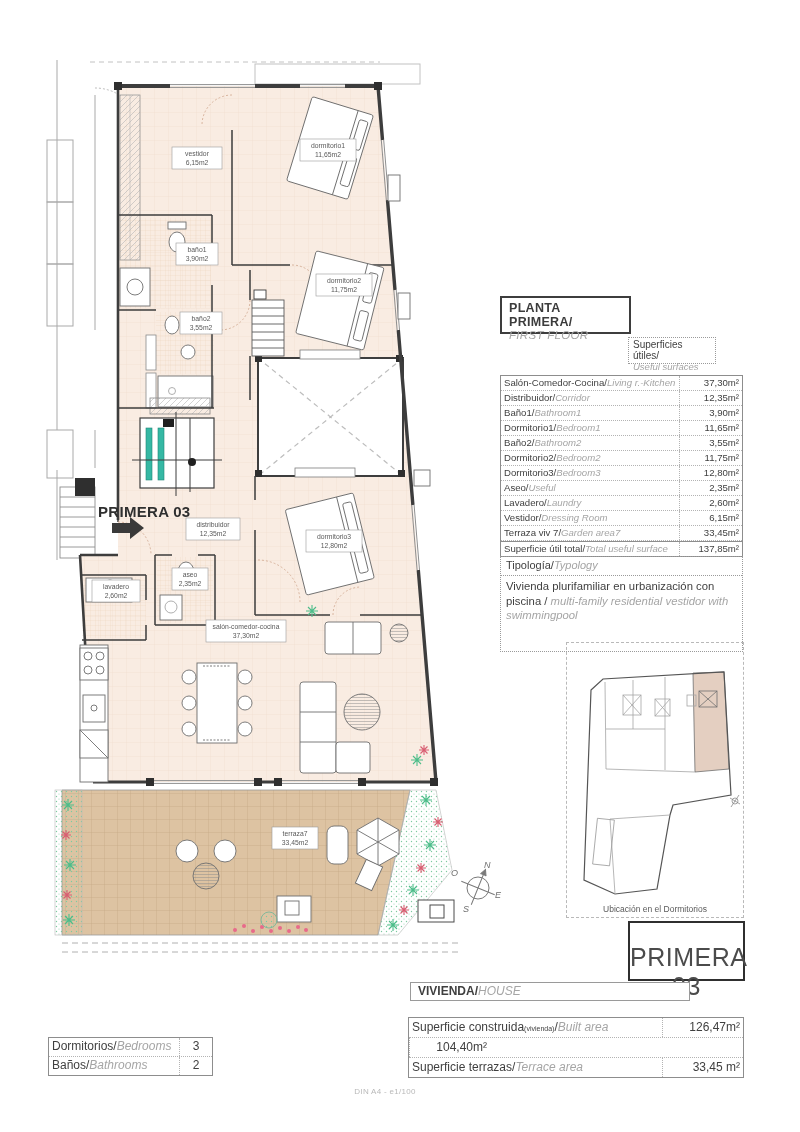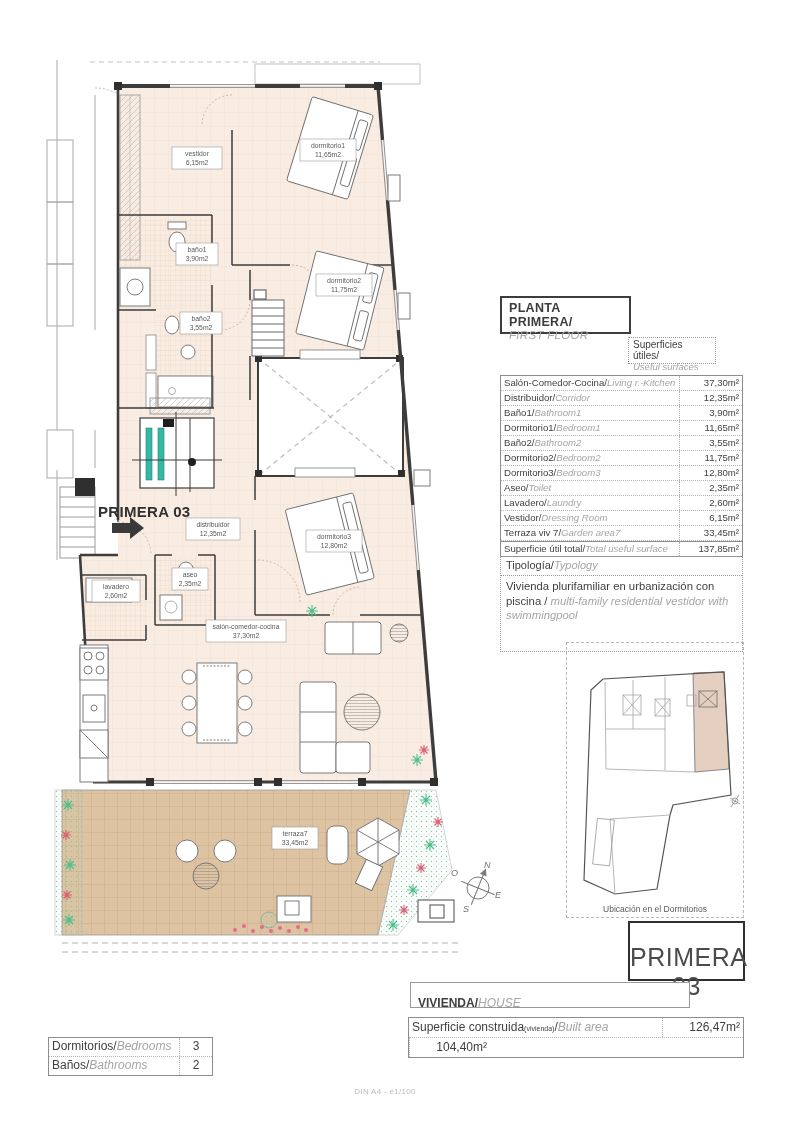--- a/index.html
+++ b/index.html
@@ -37,21 +37,21 @@
   #map-caption{position:absolute;bottom:3px;left:0;right:0;text-align:center;font-size:8.5px;color:#5a5a5a;}
 
   
   #unit-box{left:628px;top:921px;width:117px;height:60px;border:2px solid #2f2f2f;
             text-align:center;color:#4b4b4b;}
   #unit-box .l1{font-size:25px;letter-spacing:.5px;margin-top:20px;}
   #unit-box .l2{font-size:25px;letter-spacing:.5px;}
 
   
   #vivienda-bar{left:410px;top:982px;width:280px;height:19px;border:1px solid #9a9a9a;
-                padding:12px 7px;font-size:12px;line-height:17px;background:#fff;}
+                padding:0 7px;font-size:12px;line-height:17px;background:#fff;}
 
   
   #dwelling-table{left:408px;top:1017px;width:336px;border:1px solid #8d8d8d;background:#fff;}
   #dwelling-table .trow{height:19px;line-height:18px;font-size:12px;}
   #dwelling-table .tval{width:74px;}
   .small-sub{font-size:7px;}
 
   
   #counts-table{left:48px;top:1037px;width:165px;border:1px solid #8d8d8d;background:#fff;}
   #counts-table .trow{height:18px;line-height:17px;font-size:12px;}
@@ -437,21 +437,21 @@
     </div>
   <div class="trow">
       <div class="tname"><span class="es">Dormitorio2/</span><span class="en">Bedroom2</span></div>
       <div class="tval">11,75m²</div>
     </div>
   <div class="trow">
       <div class="tname"><span class="es">Dormitorio3/</span><span class="en">Bedroom3</span></div>
       <div class="tval">12,80m²</div>
     </div>
   <div class="trow">
-      <div class="tname"><span class="es">Aseo/</span><span class="en">Toilet</span></div>
+      <div class="tname"><span class="es">Aseo/</span><span class="en">Useful</span></div>
       <div class="tval">2,35m²</div>
     </div>
   <div class="trow">
       <div class="tname"><span class="es">Lavadero/</span><span class="en">Laundry</span></div>
       <div class="tval">2,60m²</div>
     </div>
   <div class="trow">
       <div class="tname"><span class="es">Vestidor/</span><span class="en">Dressing Room</span></div>
       <div class="tval">6,15m²</div>
     </div>
@@ -503,20 +503,24 @@
 </div>
 
 <div class="abs" id="dwelling-table">
   <div class="trow">
     <div class="tname"><span class="es">Superficie construida</span><span class="es small-sub">(vivienda)</span><span class="es">/</span><span class="en">Built area</span></div>
     <div class="tval">126,47m²</div>
   </div>
   <div class="trow">
     <div class="tval">104,40m²</div>
   </div>
+  <div class="trow">
+    <div class="tname"><span class="es">Superficie terrazas</span><span class="es small-sub"></span><span class="es">/</span><span class="en">Terrace area</span></div>
+    <div class="tval">33,45 m²</div>
+  </div>
 </div>
 
 <div class="abs" id="counts-table">
   <div class="trow">
     <div class="tname"><span class="es">Dormitorios/</span><span class="en">Bedrooms</span></div>
     <div class="tval">3</div>
   </div>
   <div class="trow">
     <div class="tname"><span class="es">Baños/</span><span class="en">Bathrooms</span></div>
     <div class="tval">2</div>

